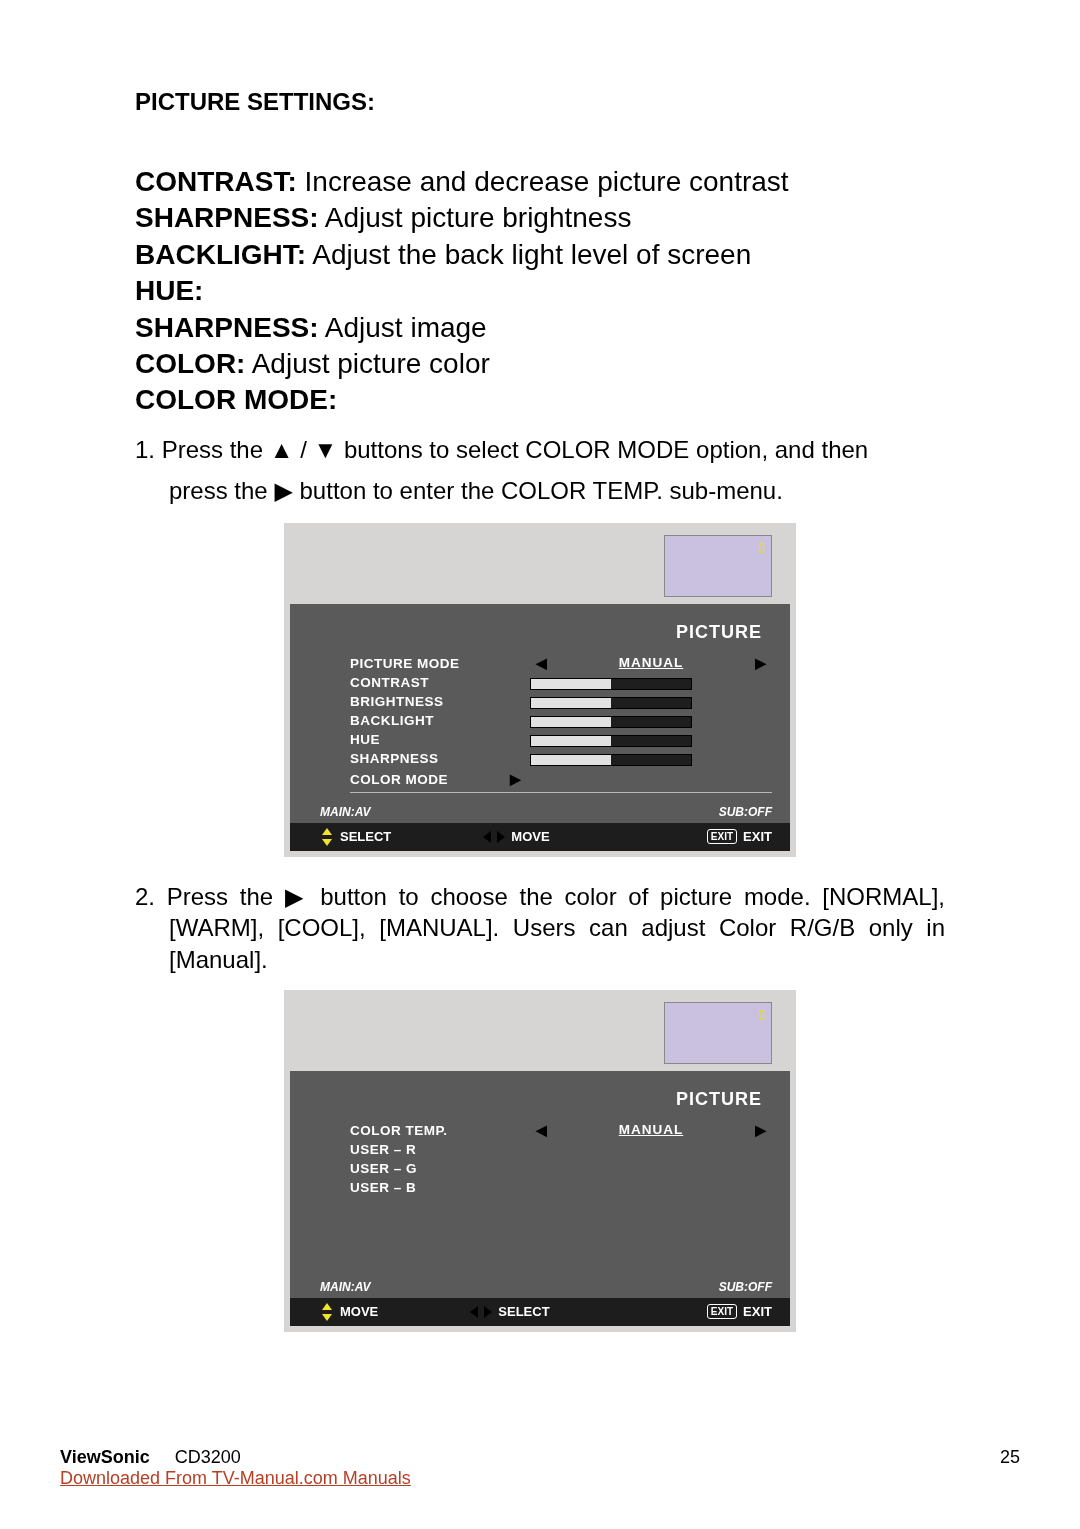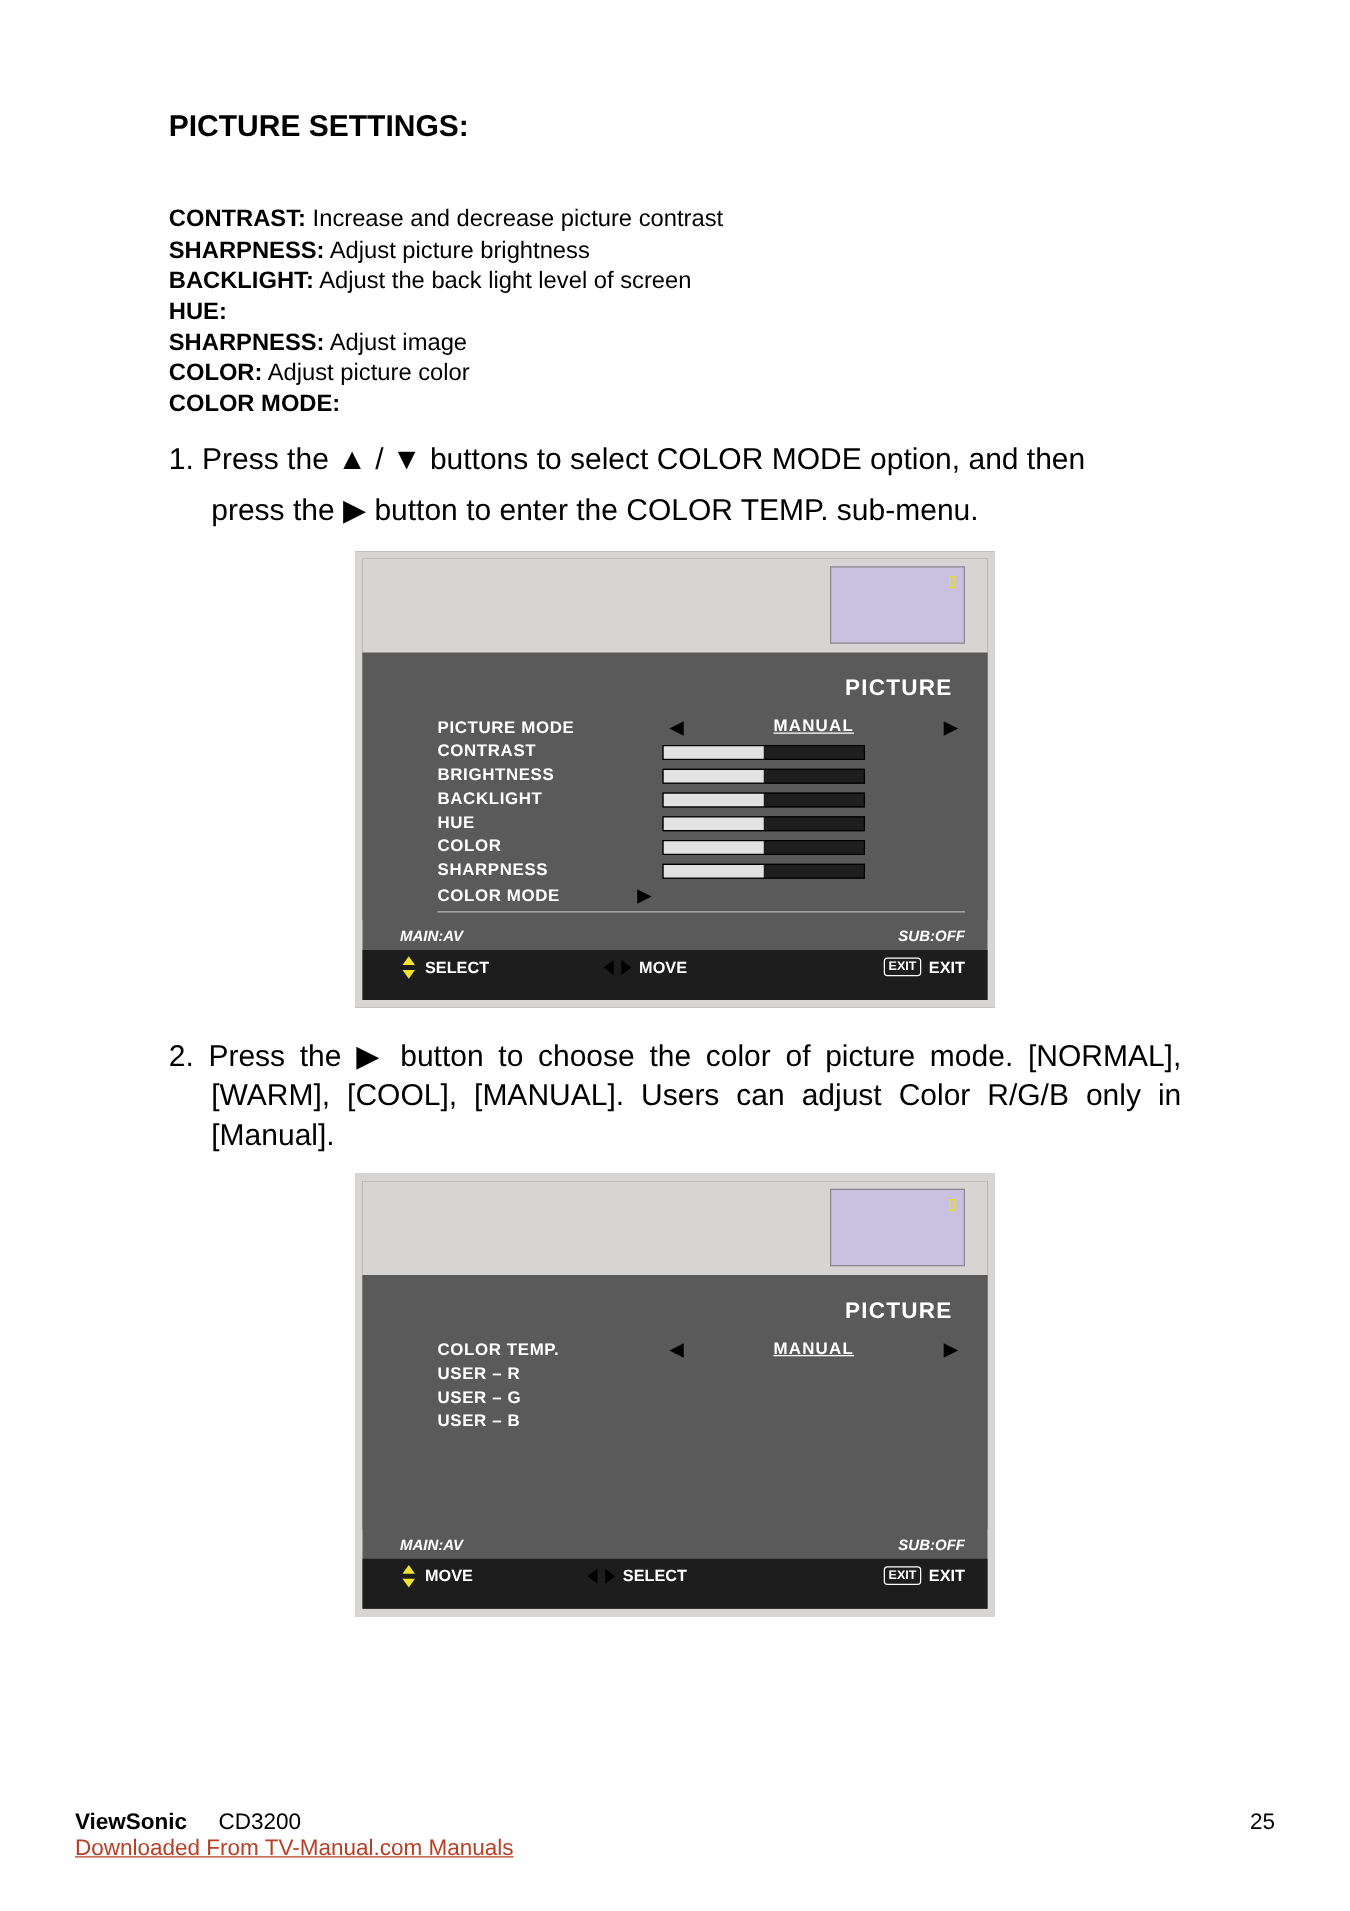--- a/index.html
+++ b/index.html
@@ -16,21 +16,21 @@
     left: 135px;
     top: 88px;
     width: 810px;
   }
   .heading {
     font-weight: bold;
     font-size: 24px;
     margin-bottom: 48px;
   }
   .defs {
-    font-size: 19px;
+    font-size: 28px;
     line-height: 1.3;
     margin-bottom: 4px;
     margin-top: 24px;
   }
   .defs .bold { font-weight: bold; }
   .step {
     font-size: 24px;
     line-height: 1.75;
     text-align: justify;
     margin-top: 10px;
@@ -129,21 +129,21 @@
     padding: 6px 18px 4px 30px;
     color:#fff;
     font-style: italic;
     font-weight: bold;
     font-size: 12px;
   }
   .osd-nav {
     background: #1d1d1d;
     display:flex;
     align-items:center;
-    padding: 5px 18px 17px 30px;
+    padding: 5px 18px 5px 30px;
     color:#fff;
     font-size: 13px;
     font-weight: bold;
     gap: 6px;
   }
   .nav-group { display:flex; align-items:center; gap:6px; }
   .nav-spacer-a { flex:0 0 80px; }
   .nav-spacer-b { flex:1; }
   .icon-ud {
     width:14px; height:18px;
@@ -254,28 +254,20 @@
           </div>
           <div class="osd-row">
             <span class="lbl">HUE</span>
             <span class="ctrl">
               <span class="slider">
                 <span class="fill" style="width:50%"></span>
               </span>
             </span>
           </div>
           <div class="osd-row">
-            <span class="lbl">COLOR</span>
-            <span class="ctrl">
-              <span class="slider">
-                <span class="fill" style="width:50%"></span>
-              </span>
-            </span>
-          </div>
-          <div class="osd-row">
             <span class="lbl">SHARPNESS</span>
             <span class="ctrl">
               <span class="slider">
                 <span class="fill" style="width:50%"></span>
               </span>
             </span>
           </div>
           <div class="osd-row underline">
             <span class="lbl">COLOR MODE</span>
             <span class="ctrl">

